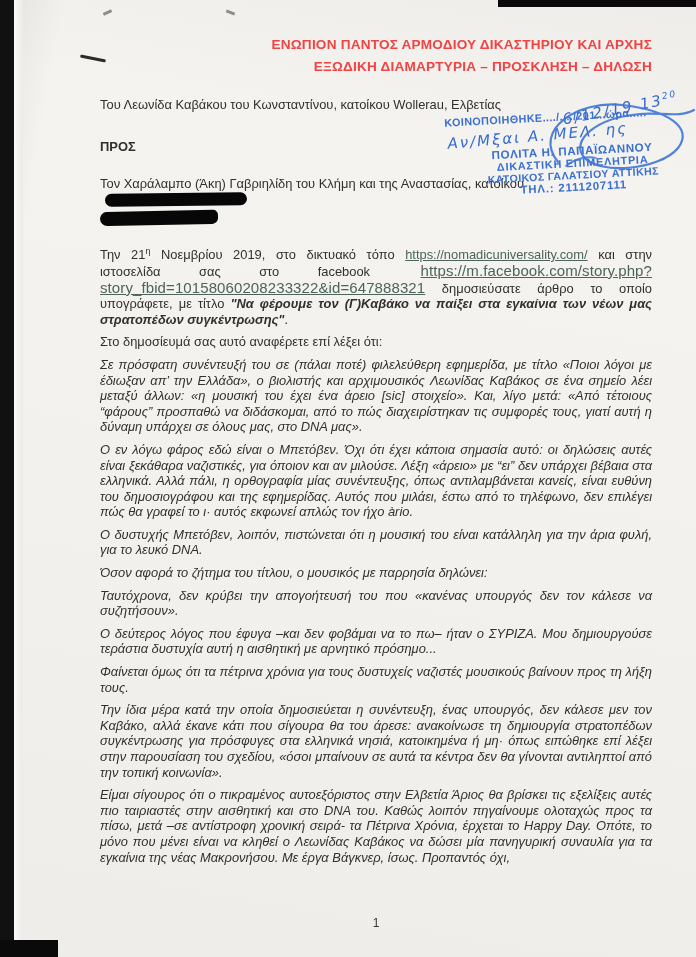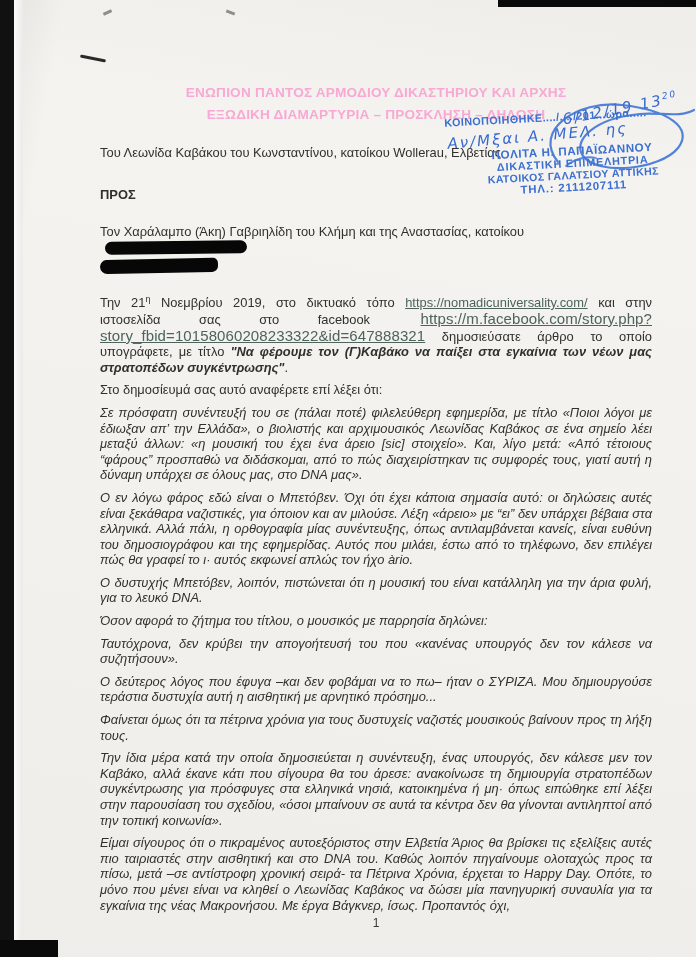--- a/index.html
+++ b/index.html
@@ -23,21 +23,21 @@
   .pen-mark{
     position:absolute;left:80px;top:57px;width:26px;height:3px;background:#2c2a28;
     transform:rotate(11deg);border-radius:2px;
   }
   .staple{position:absolute;top:11px;width:9px;height:3px;background:#8f8d8a;transform:rotate(-25deg);}
   .staple.s2{left:226px;transform:rotate(20deg);}
   .doc{
     position:absolute;left:100px;top:0;width:552px;
     color:#31302d;font-size:12.9px;line-height:15.6px;
   }
-  .title{ padding-top:82px;text-align:center;font-weight:700;font-size:13.6px;line-height:22px;letter-spacing:0.2px;color:#f9a8d4;}
+  .title{ padding-top:34px;text-align:right;font-weight:700;font-size:13.6px;line-height:22px;letter-spacing:0.2px;color:#ef4444;}
   .sender{margin-top:19px;}
   .pros{margin-top:26px;text-align:left;font-weight:700;}
   .recipient{margin-top:22px;}
   .redact{
     display:inline-block;vertical-align:-2px;height:13px;width:142px;
     background:#070707;border-radius:7px;margin-left:5px;transform:rotate(-0.6deg);
   }
   .redact2{
     display:block;height:14px;width:118px;background:#070707;
     border-radius:8px 6px 7px 9px;margin-top:4px;transform:rotate(-1.2deg);

